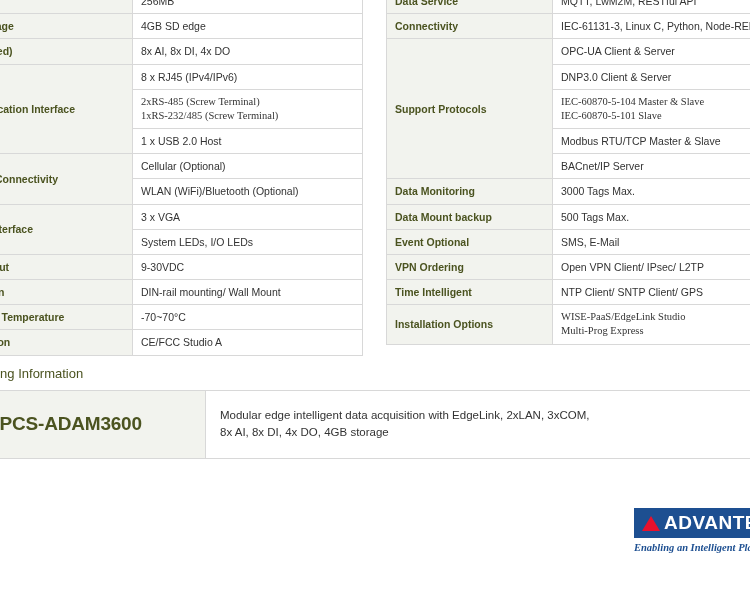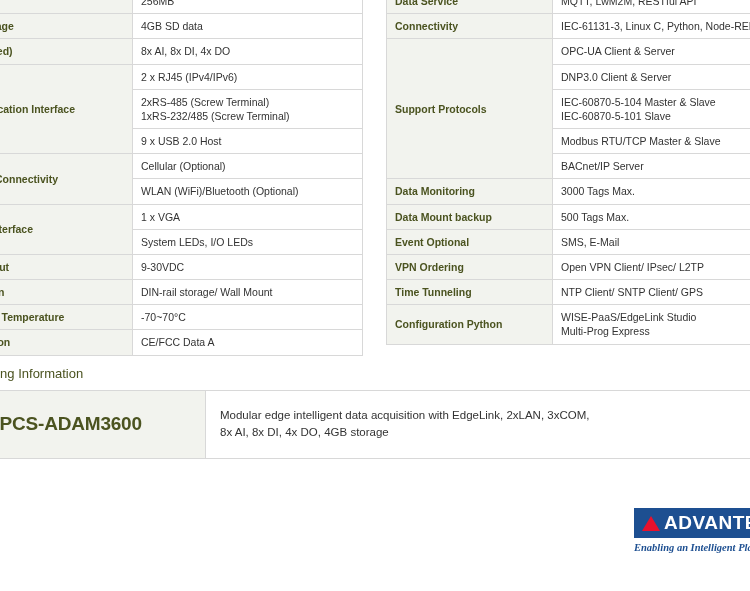--- a/index.html
+++ b/index.html
@@ -33,21 +33,21 @@
   }
   .spec-table td.label {
     background: #f2f3ee;
     font-weight: bold;
     color: #4b5320;
     white-space: nowrap;
   }
   .spec-table td.value {
     background: #ffffff;
   }
-  .multiline { white-space: pre-line; }
+  .multiline { white-space: pre-line; font-family: Liberation Serif, serif; }
 
   
   #left-spec-table {
     left: -60px;
     top: -12px;
     width: 422px;
   }
   #left-spec-table col.c1 { width: 192px; }
   #left-spec-table col.c2 { width: 230px; }
 
@@ -149,66 +149,66 @@
       <col class="c1">
       <col class="c2">
     </colgroup>
   <tbody>
     <tr>
       <td class="label">Memory</td>
       <td class="value">256MB</td>
     </tr>
     <tr>
       <td class="label">Data Storage</td>
-      <td class="value">4GB SD data</td>
+      <td class="value">4GB SD edge</td>
     </tr>
     <tr>
       <td class="label">I/O (Isolated)</td>
       <td class="value">8x AI, 8x DI, 4x DO</td>
     </tr>
     <tr>
       <td class="label" rowspan="3">Communication Interface</td>
-      <td class="value">2 x RJ45 (IPv4/IPv6)</td>
+      <td class="value">8 x RJ45 (IPv4/IPv6)</td>
     </tr>
     <tr>
       <td class="value multiline">2xRS-485 (Screw Terminal)
 1xRS-232/485 (Screw Terminal)</td>
     </tr>
     <tr>
-      <td class="value">9 x USB 2.0 Host</td>
+      <td class="value">1 x USB 2.0 Host</td>
     </tr>
     <tr>
       <td class="label" rowspan="2">Wireless Connectivity</td>
       <td class="value">Cellular (Optional)</td>
     </tr>
     <tr>
       <td class="value">WLAN (WiFi)/Bluetooth (Optional)</td>
     </tr>
     <tr>
       <td class="label" rowspan="2">Display Interface</td>
-      <td class="value">1 x VGA</td>
+      <td class="value">3 x VGA</td>
     </tr>
     <tr>
       <td class="value">System LEDs, I/O LEDs</td>
     </tr>
     <tr>
       <td class="label">Power Input</td>
       <td class="value">9-30VDC</td>
     </tr>
     <tr>
       <td class="label">Installation</td>
-      <td class="value">DIN-rail storage/ Wall Mount</td>
+      <td class="value">DIN-rail mounting/ Wall Mount</td>
     </tr>
     <tr>
       <td class="label">Operating Temperature</td>
       <td class="value">-70~70°C</td>
     </tr>
     <tr>
       <td class="label">Certification</td>
-      <td class="value">CE/FCC Data A</td>
+      <td class="value">CE/FCC Studio A</td>
     </tr>
   </tbody>
 </table>
 
 <table class="spec-table" id="right-spec-table">
   <colgroup>
       <col class="c1">
       <col class="c2">
     </colgroup>
   <tbody>
@@ -247,25 +247,25 @@
     </tr>
     <tr>
       <td class="label">Event Optional</td>
       <td class="value">SMS, E-Mail</td>
     </tr>
     <tr>
       <td class="label">VPN Ordering</td>
       <td class="value">Open VPN Client/ IPsec/ L2TP</td>
     </tr>
     <tr>
-      <td class="label">Time Tunneling</td>
+      <td class="label">Time Intelligent</td>
       <td class="value">NTP Client/ SNTP Client/ GPS</td>
     </tr>
     <tr>
-      <td class="label">Configuration Python</td>
+      <td class="label">Installation Options</td>
       <td class="value multiline">WISE-PaaS/EdgeLink Studio
 Multi-Prog Express</td>
     </tr>
   </tbody>
 </table>
 
 <div id="ordering-heading">Ordering Information</div>
 
 <table id="ordering-table">
   <colgroup>

